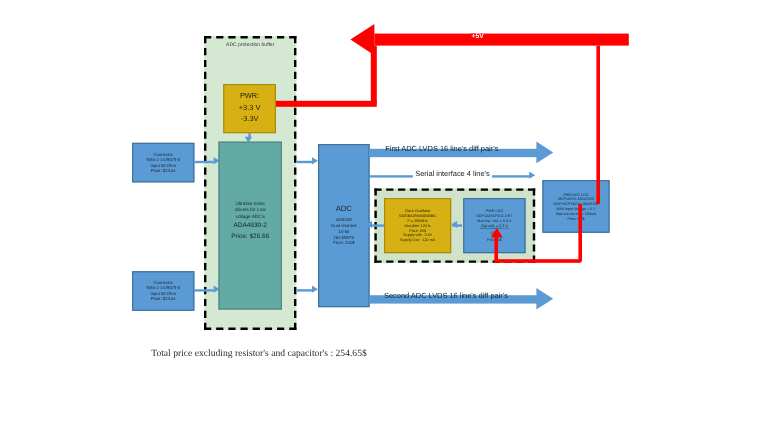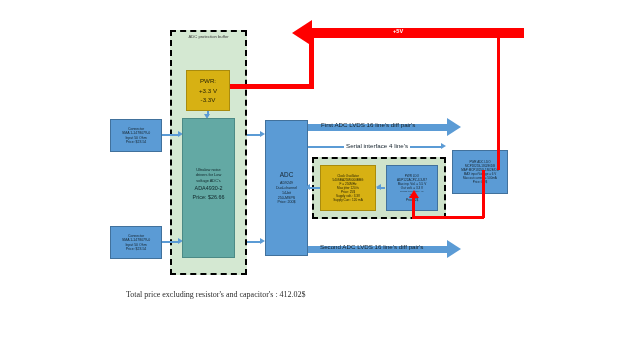--- a/index.html
+++ b/index.html
@@ -334,15 +334,15 @@
   <div class="red" style="left:497px; top:168px; width:3px; height:2px;"></div>
 
   <div class="red" style="left:482px; top:170px; width:3px; height:48px;"></div>
   <div class="red" style="left:412px; top:216px; width:72px; height:3px;"></div>
   <div class="red" style="left:412px; top:196px; width:3px; height:22px;"></div>
   <div class="red-arrow-u" style="left:409px; top:190px;"></div>
 
   <div class="red" style="left:230px; top:84px; width:84px; height:5px;"></div>
   <div class="red" style="left:309px; top:38px; width:5px; height:48px;"></div>
 
-  <div class="total">Total price excluding resistor's and capacitor's : 412.02$</div>
+  <div class="total">Total price excluding resistor's and capacitor's : 254.65$</div>
 
 </div>
 
 </body></html>

